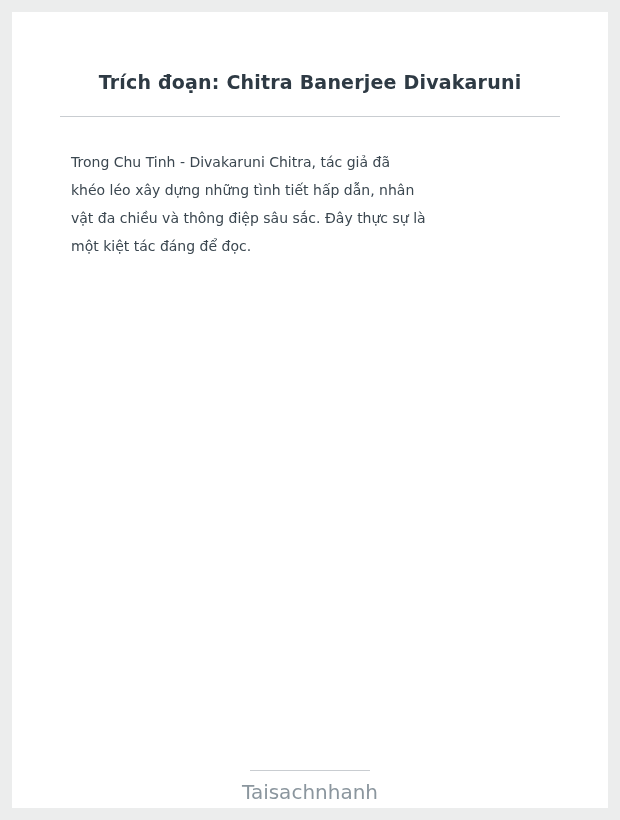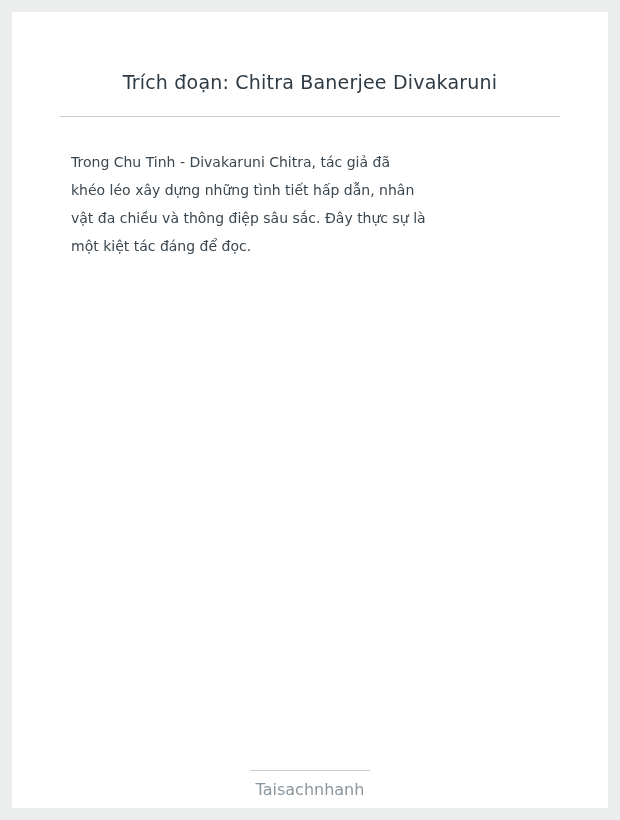--- a/index.html
+++ b/index.html
@@ -28,21 +28,21 @@
     height: 100%;
   }
   .doc-title {
     position: absolute;
     left: 48px;
     top: 58px;
     width: 500px;
     text-align: center;
     font-family: "DejaVu Sans", sans-serif;
     font-size: 19px;
-    font-weight: 400;
+    font-weight: 700;
     color: #2e3a44;
     letter-spacing: 0.2px;
     line-height: 1.3;
   }
   .title-rule {
     position: absolute;
     left: 48px;
     top: 104px;
     width: 500px;
     height: 1px;
@@ -67,21 +67,21 @@
     height: 1px;
     background: #c9cdd1;
   }
   .footer-text {
     position: absolute;
     left: 48px;
     top: 768px;
     width: 500px;
     text-align: center;
     font-family: "DejaVu Sans", sans-serif;
-    font-size: 16px;
+    font-size: 20px;
     color: #8b969e;
   }
 </style>
 </head>
 <body>
 
 <div class="page">
   <div class="page-inner">
 
     <div class="doc-title">Trích đoạn: Chitra Banerjee Divakaruni</div>

